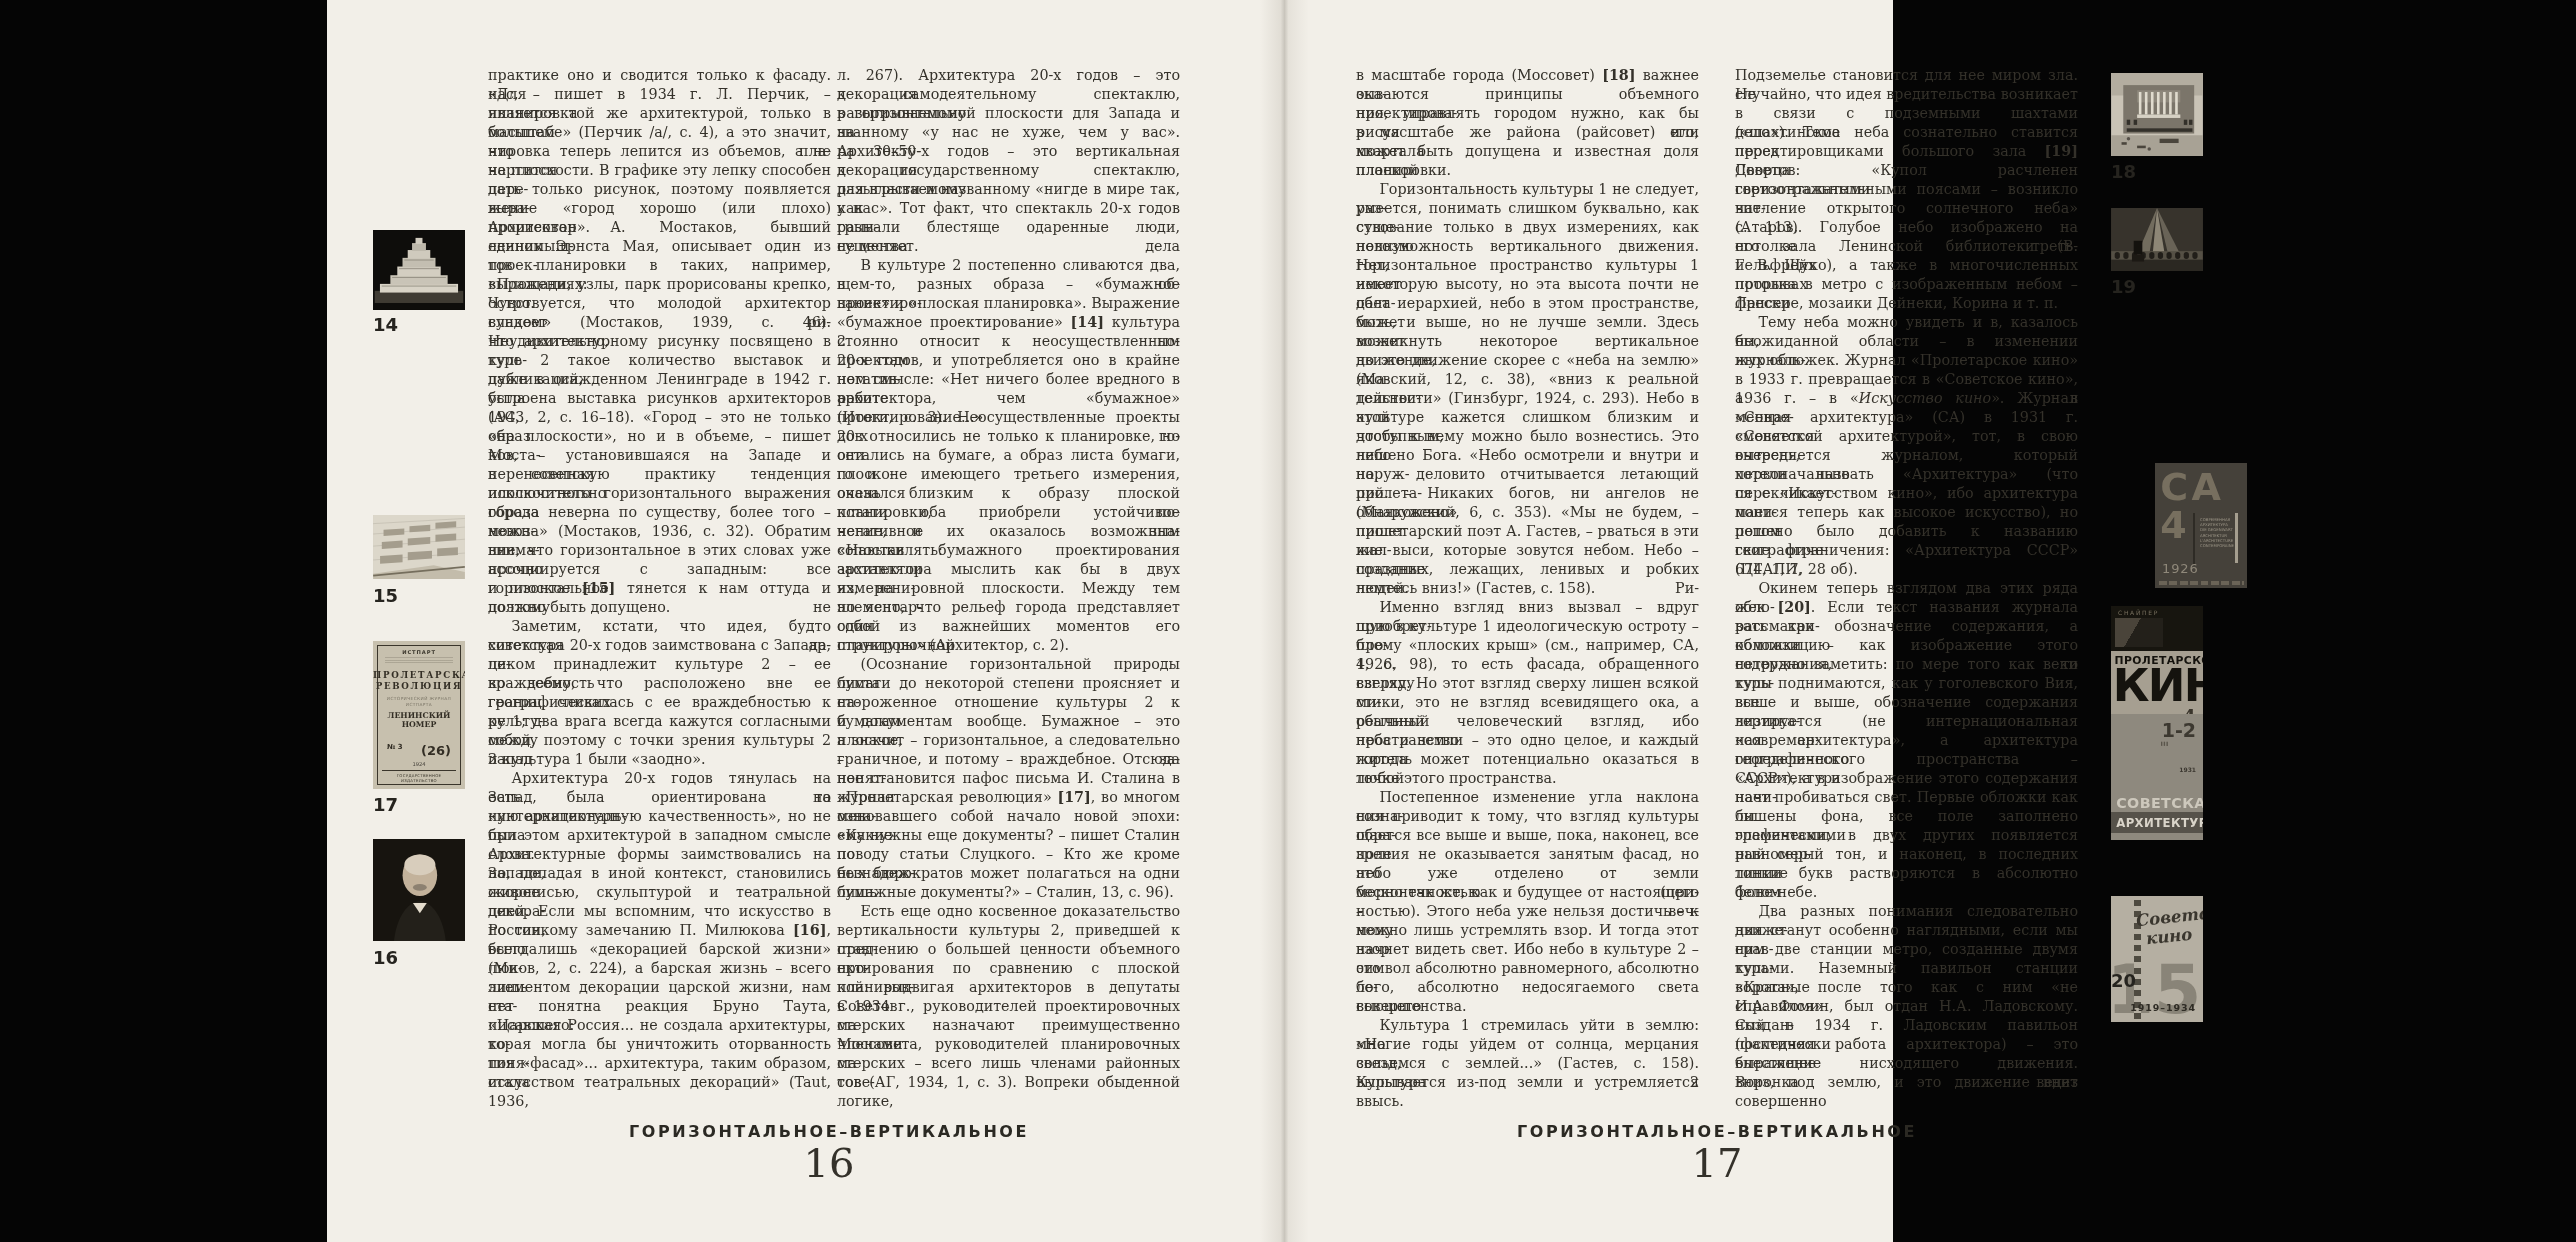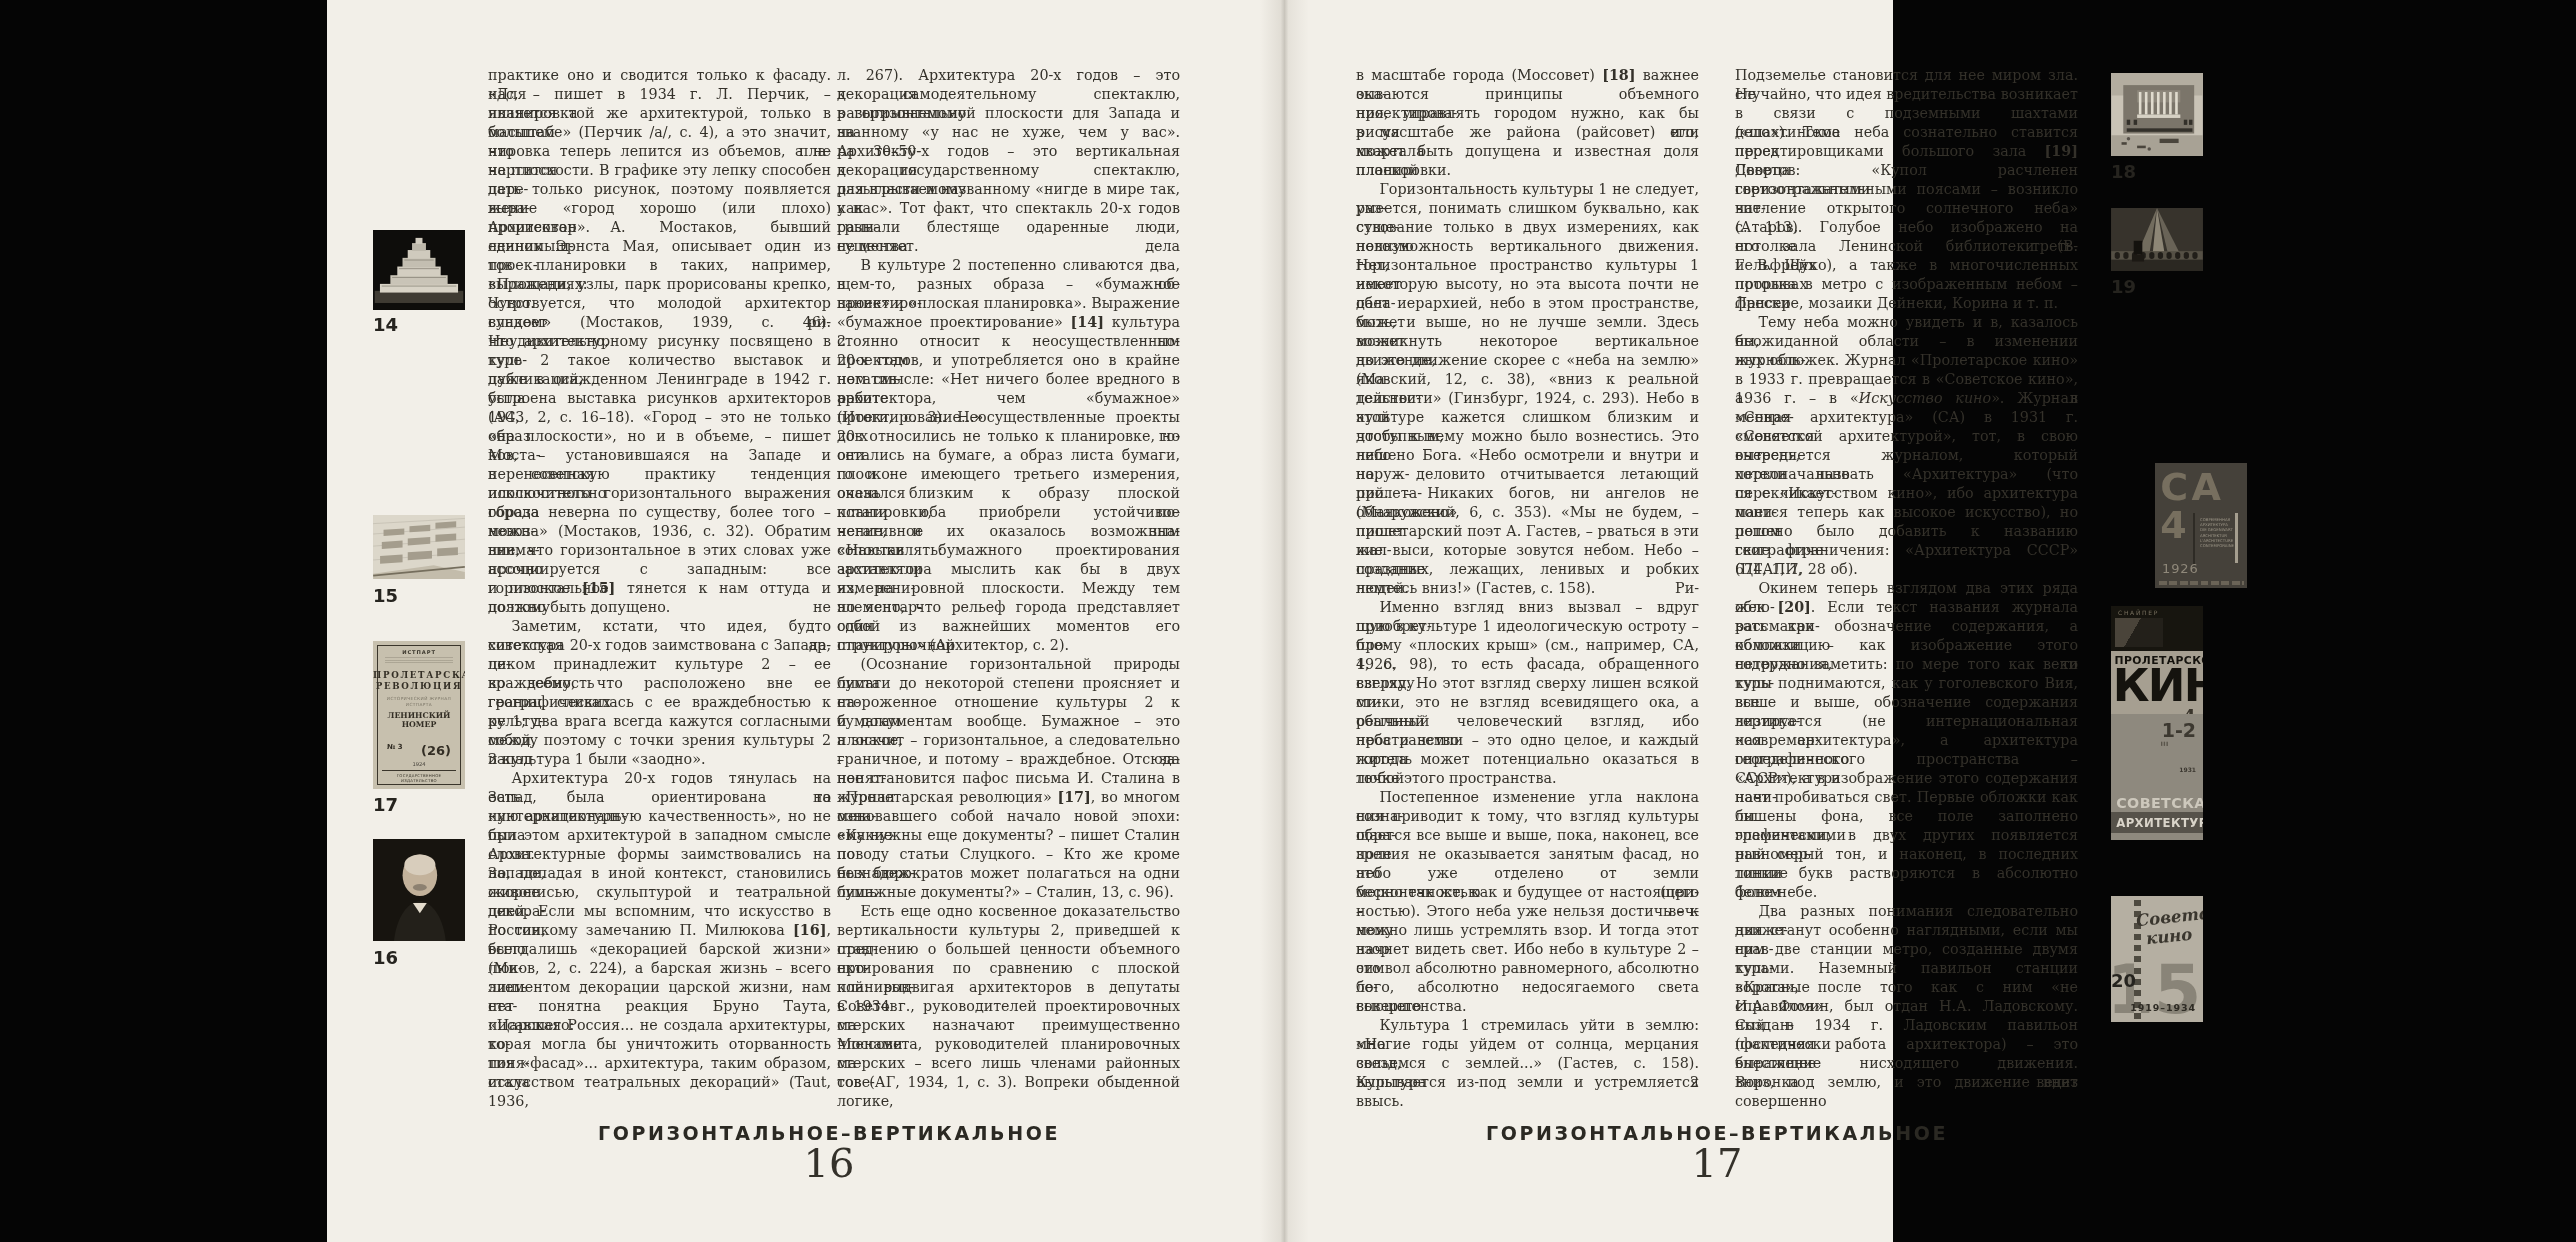--- a/index.html
+++ b/index.html
@@ -12,21 +12,21 @@
   .col{position:absolute;top:66px;width:343px;color:#34312a;font-size:14.3px;line-height:19px;
        font-family:"DejaVu Serif",serif;}
   .colA{left:161px}.colB{left:510px}.colC{left:1029px}.colD{left:1408px}
   .col .ln{height:19px;text-align:justify;text-align-last:justify;white-space:nowrap;}
   .col .ln{white-space:normal;overflow:visible;}
   .col .ln.end{text-align-last:left;}
   .col .ln.ind{text-indent:23.4px;}
   .col .ln b{font-weight:bold;}
   
   .runhead{position:absolute;top:1122px;transform:translateX(-50%);white-space:nowrap;
-           font-family:"DejaVu Sans",sans-serif;font-weight:bold;font-size:19px;letter-spacing:2.6px;color:#2b2923;}
+           font-family:"DejaVu Sans",sans-serif;font-weight:bold;font-size:16px;letter-spacing:2.6px;color:#2b2923;}
   .pagenum{position:absolute;top:1140px;transform:translateX(-50%);font-family:"DejaVu Serif",serif;
            font-size:40px;font-weight:normal;color:#34312a;}
   .rh-left{left:502px}.rh-right{left:1390px}.pn-left{left:502px}.pn-right{left:1390px}
   
   .fig{position:absolute;width:92px;overflow:hidden;background:#777;}
   .figcap{position:absolute;font-family:"DejaVu Sans",sans-serif;font-weight:bold;font-size:18px;color:#26241f;}
   .fl{left:46px}.fr{left:1784px}
   #f14{top:230px;height:80px;background:#0d0c0a;}
   #cap14{left:46px;top:314px}
   #f15{top:515px;height:64px;background:#d8d3c6;}

